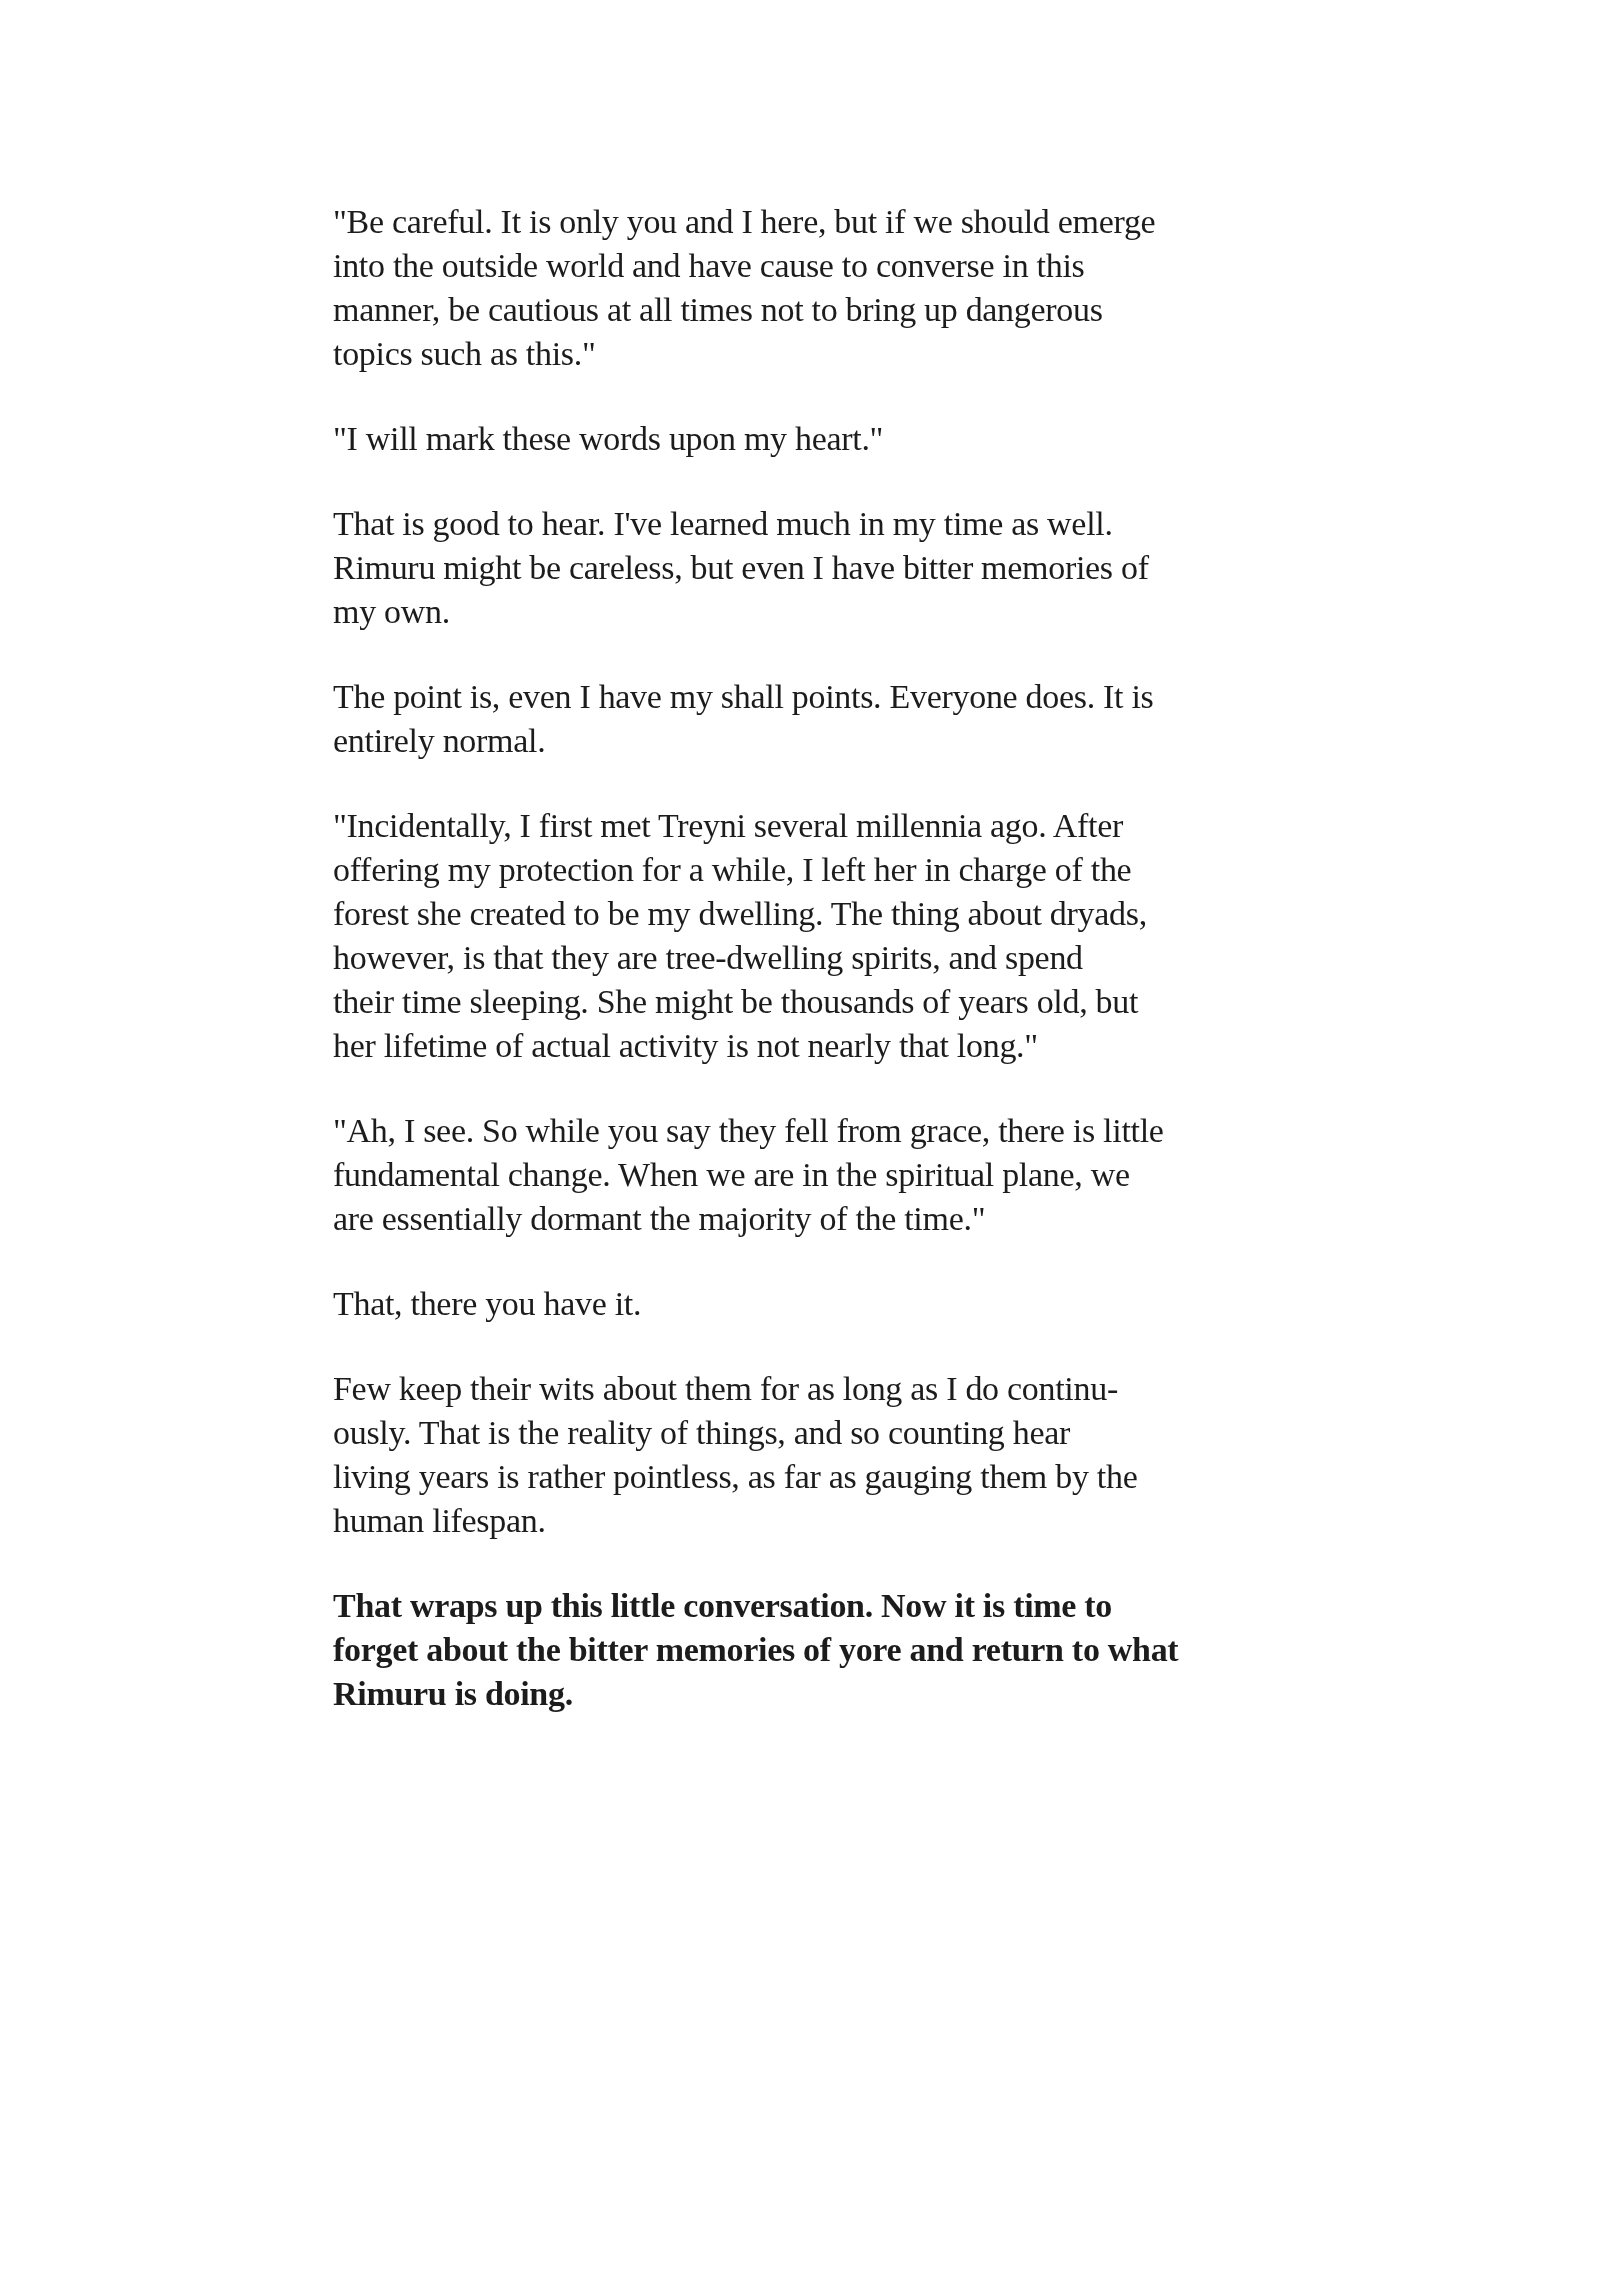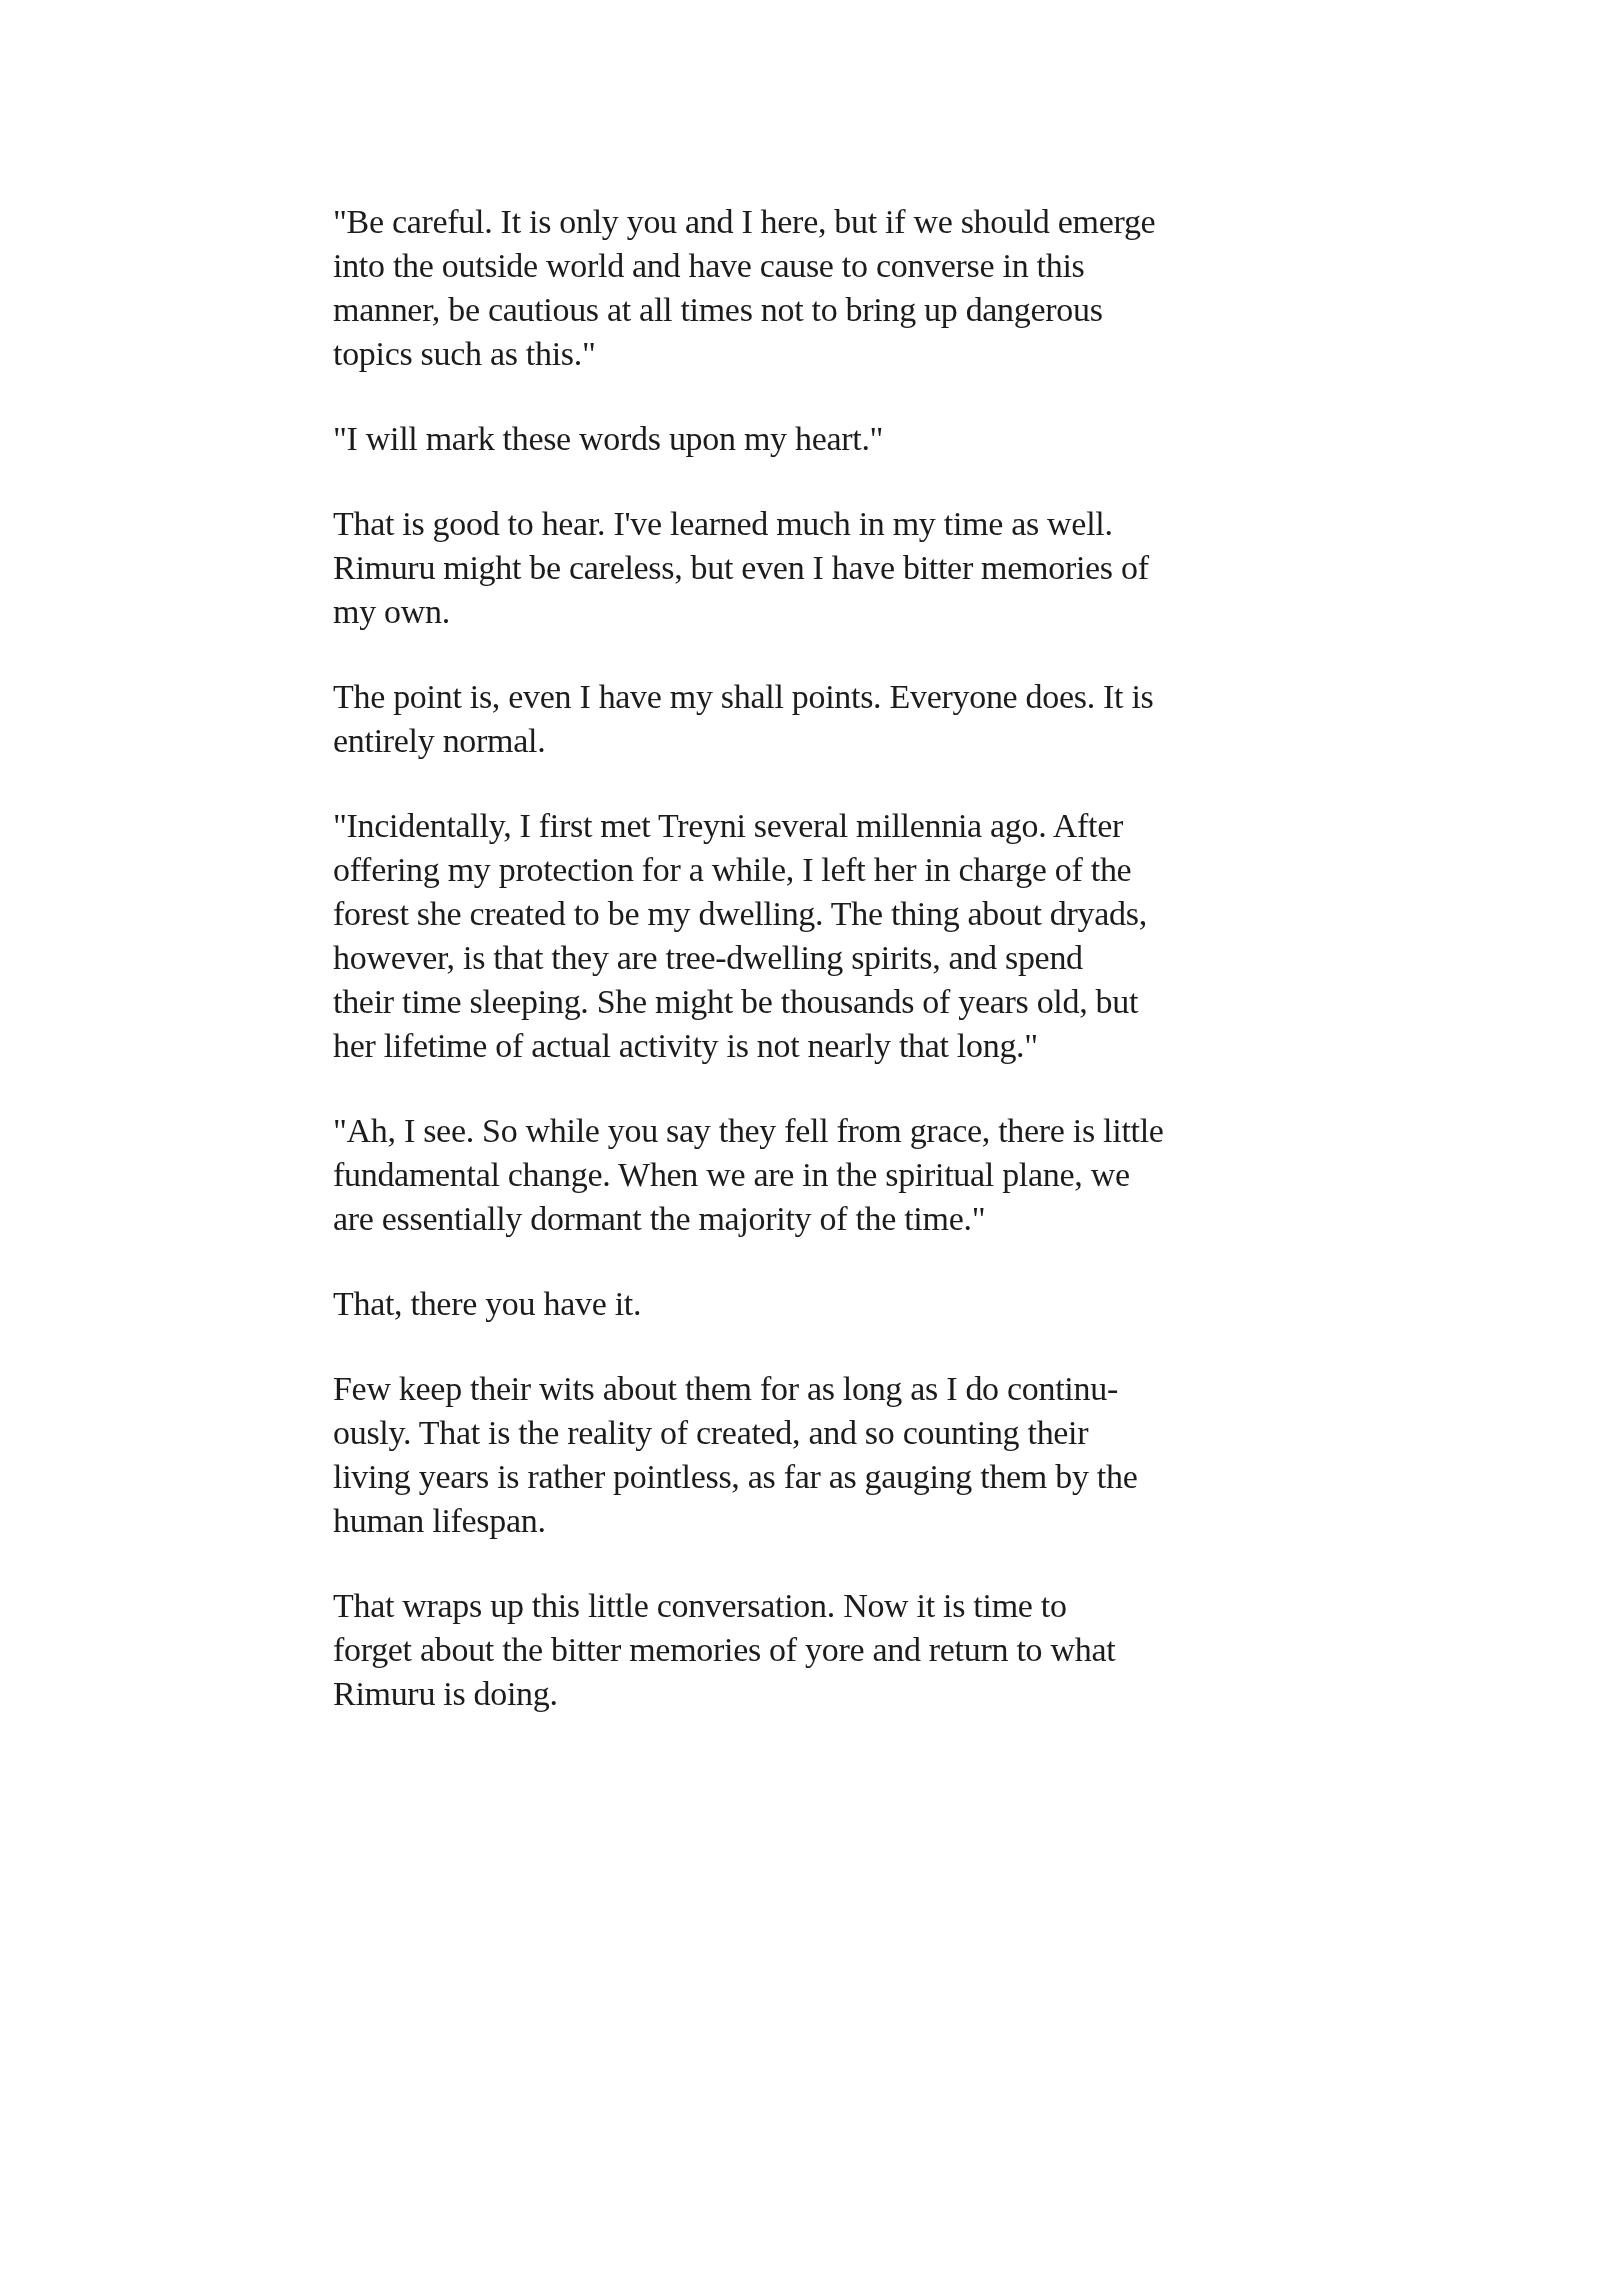--- a/index.html
+++ b/index.html
@@ -32,20 +32,21 @@
   .paragraph {
     font-size: 34px;
     line-height: 44px;
     letter-spacing: -0.3px;
     white-space: pre;
     margin: 0 0 41px 0;
     text-align: left;
   }
   .paragraph:last-child {
     margin-bottom: 17px;
+    font-weight: bold;
   }
 </style>
 </head>
 <body>
 
 <div class="page">
   <div class="text-column">
     <p class="paragraph">"Be careful. It is only you and I here, but if we should emerge
 into the outside world and have cause to converse in this
 manner, be cautious at all times not to bring up dangerous
@@ -60,21 +61,21 @@
 offering my protection for a while, I left her in charge of the
 forest she created to be my dwelling. The thing about dryads,
 however, is that they are tree-dwelling spirits, and spend
 their time sleeping. She might be thousands of years old, but
 her lifetime of actual activity is not nearly that long."</p>
     <p class="paragraph">"Ah, I see. So while you say they fell from grace, there is little
 fundamental change. When we are in the spiritual plane, we
 are essentially dormant the majority of the time."</p>
     <p class="paragraph">That, there you have it.</p>
     <p class="paragraph">Few keep their wits about them for as long as I do continu-
-ously. That is the reality of created, and so counting their
+ously. That is the reality of things, and so counting hear
 living years is rather pointless, as far as gauging them by the
 human lifespan.</p>
     <p class="paragraph">That wraps up this little conversation. Now it is time to
 forget about the bitter memories of yore and return to what
 Rimuru is doing.</p>
   </div>
 </div>
 
 
 </body></html>

